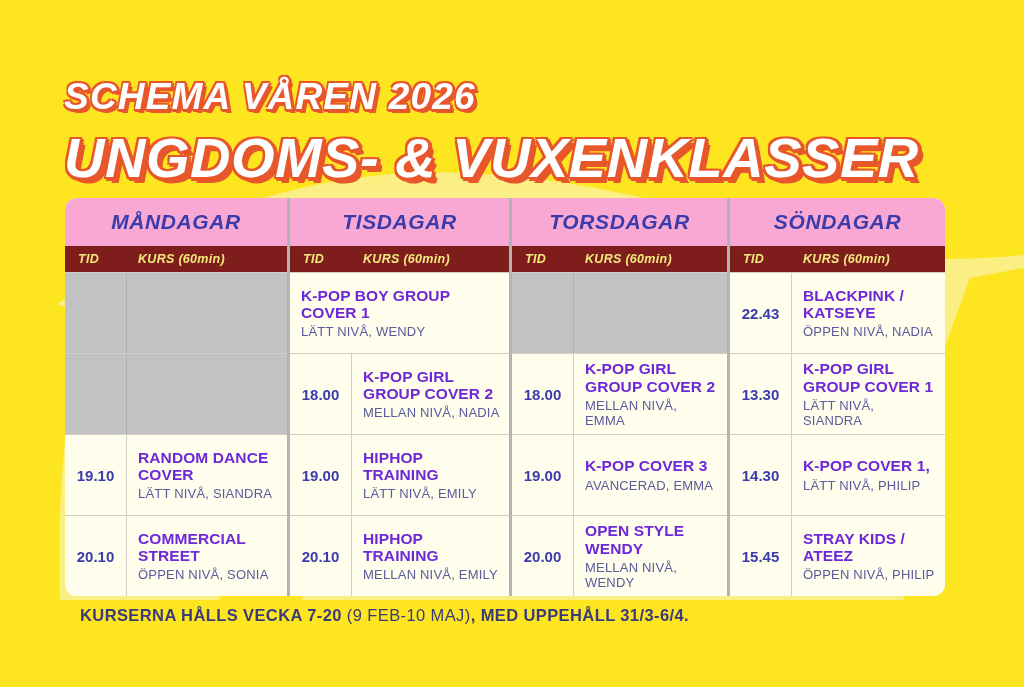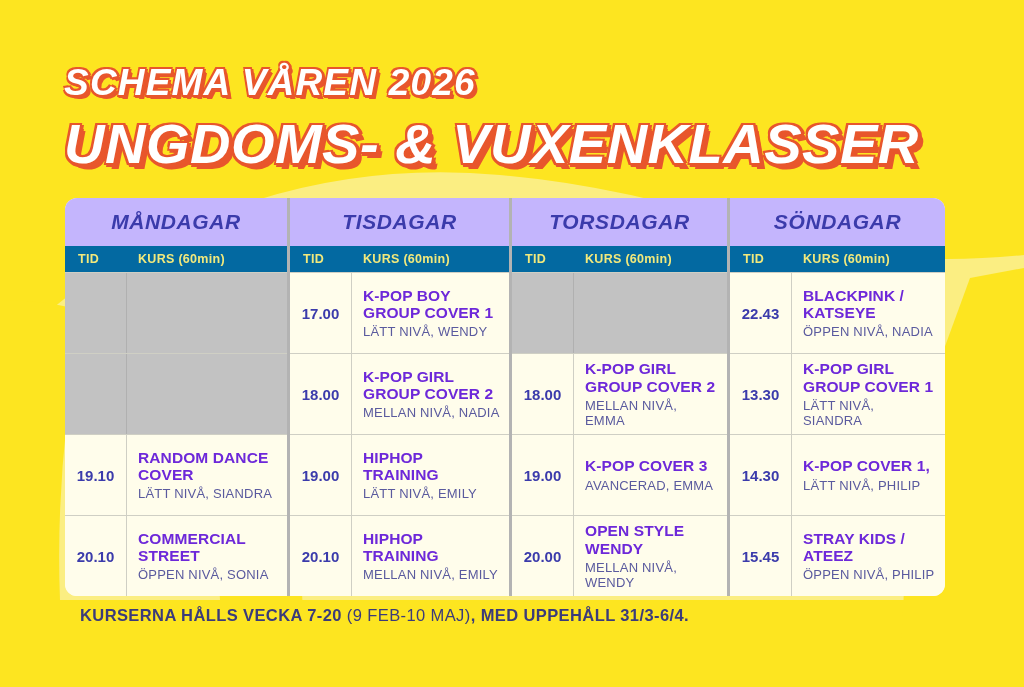--- a/index.html
+++ b/index.html
@@ -21,21 +21,21 @@
     z-index: 2;
     width: 1024px;
     height: 687px;
     padding: 0;
   }
 
   
   .titles {
     position: absolute;
     left: 64px;
-    top: 64px;
+    top: 78px;
   }
   .title-sub {
     font-size: 37px;
     font-weight: 700;
     font-style: italic;
     letter-spacing: 1.2px;
     color: #ffffff;
     line-height: 1.0;
     text-shadow:
        3px 3px 0 #e8562c,
@@ -84,40 +84,41 @@
   }
   .day-col + .day-col { border-left: 3px solid #b3b3b3; }
 
   .day-col.c0 { width: 222px; }
   .day-col.c1 { width: 222px; }
   .day-col.c2 { width: 218px; }
   .day-col.c3 { width: 218px; }
 
   .day-title {
     height: 48px;
-    background: #c4b5fd;
+    background: #f9a8d4;
     display: flex;
     align-items: center;
     justify-content: center;
     color: #3b3bab;
     font-size: 21px;
     font-weight: 700;
     font-style: italic;
     letter-spacing: 0.6px;
   }
 
   .sub-head {
     height: 26px;
-    background: #0369a1;
+    background: #7f1d1d;
     display: flex;
     align-items: center;
     color: #f2e97c;
     font-size: 12.5px;
     font-weight: 700;
     letter-spacing: 0.3px;
+    font-style: italic;
   }
   .sub-head .sh-time { width: 62px; padding-left: 13px; }
   .sub-head .sh-course { flex: 1; padding-left: 11px; }
 
   .slot {
     display: flex;
     height: 81px;
     border-top: 1px solid #cfcfc4;
     background: #fffdeb;
   }
@@ -226,21 +227,20 @@
           </div>
         </div>
       </div>
       <div class="day-col c1">
         <div class="day-title">TISDAGAR</div>
         <div class="sub-head">
           <span class="sh-time">TID</span>
           <span class="sh-course">KURS (60min)</span>
         </div>
         <div class="slot">
-          <div class="cell-time">17.00</div>
           <div class="cell-course">
             <div class="course-name">K-POP BOY GROUP COVER 1</div>
             <div class="course-meta">LÄTT NIVÅ, WENDY</div>
           </div>
         </div>
         <div class="slot">
           <div class="cell-time">18.00</div>
           <div class="cell-course">
             <div class="course-name">K-POP GIRL GROUP COVER 2</div>
             <div class="course-meta">MELLAN NIVÅ, NADIA</div>

